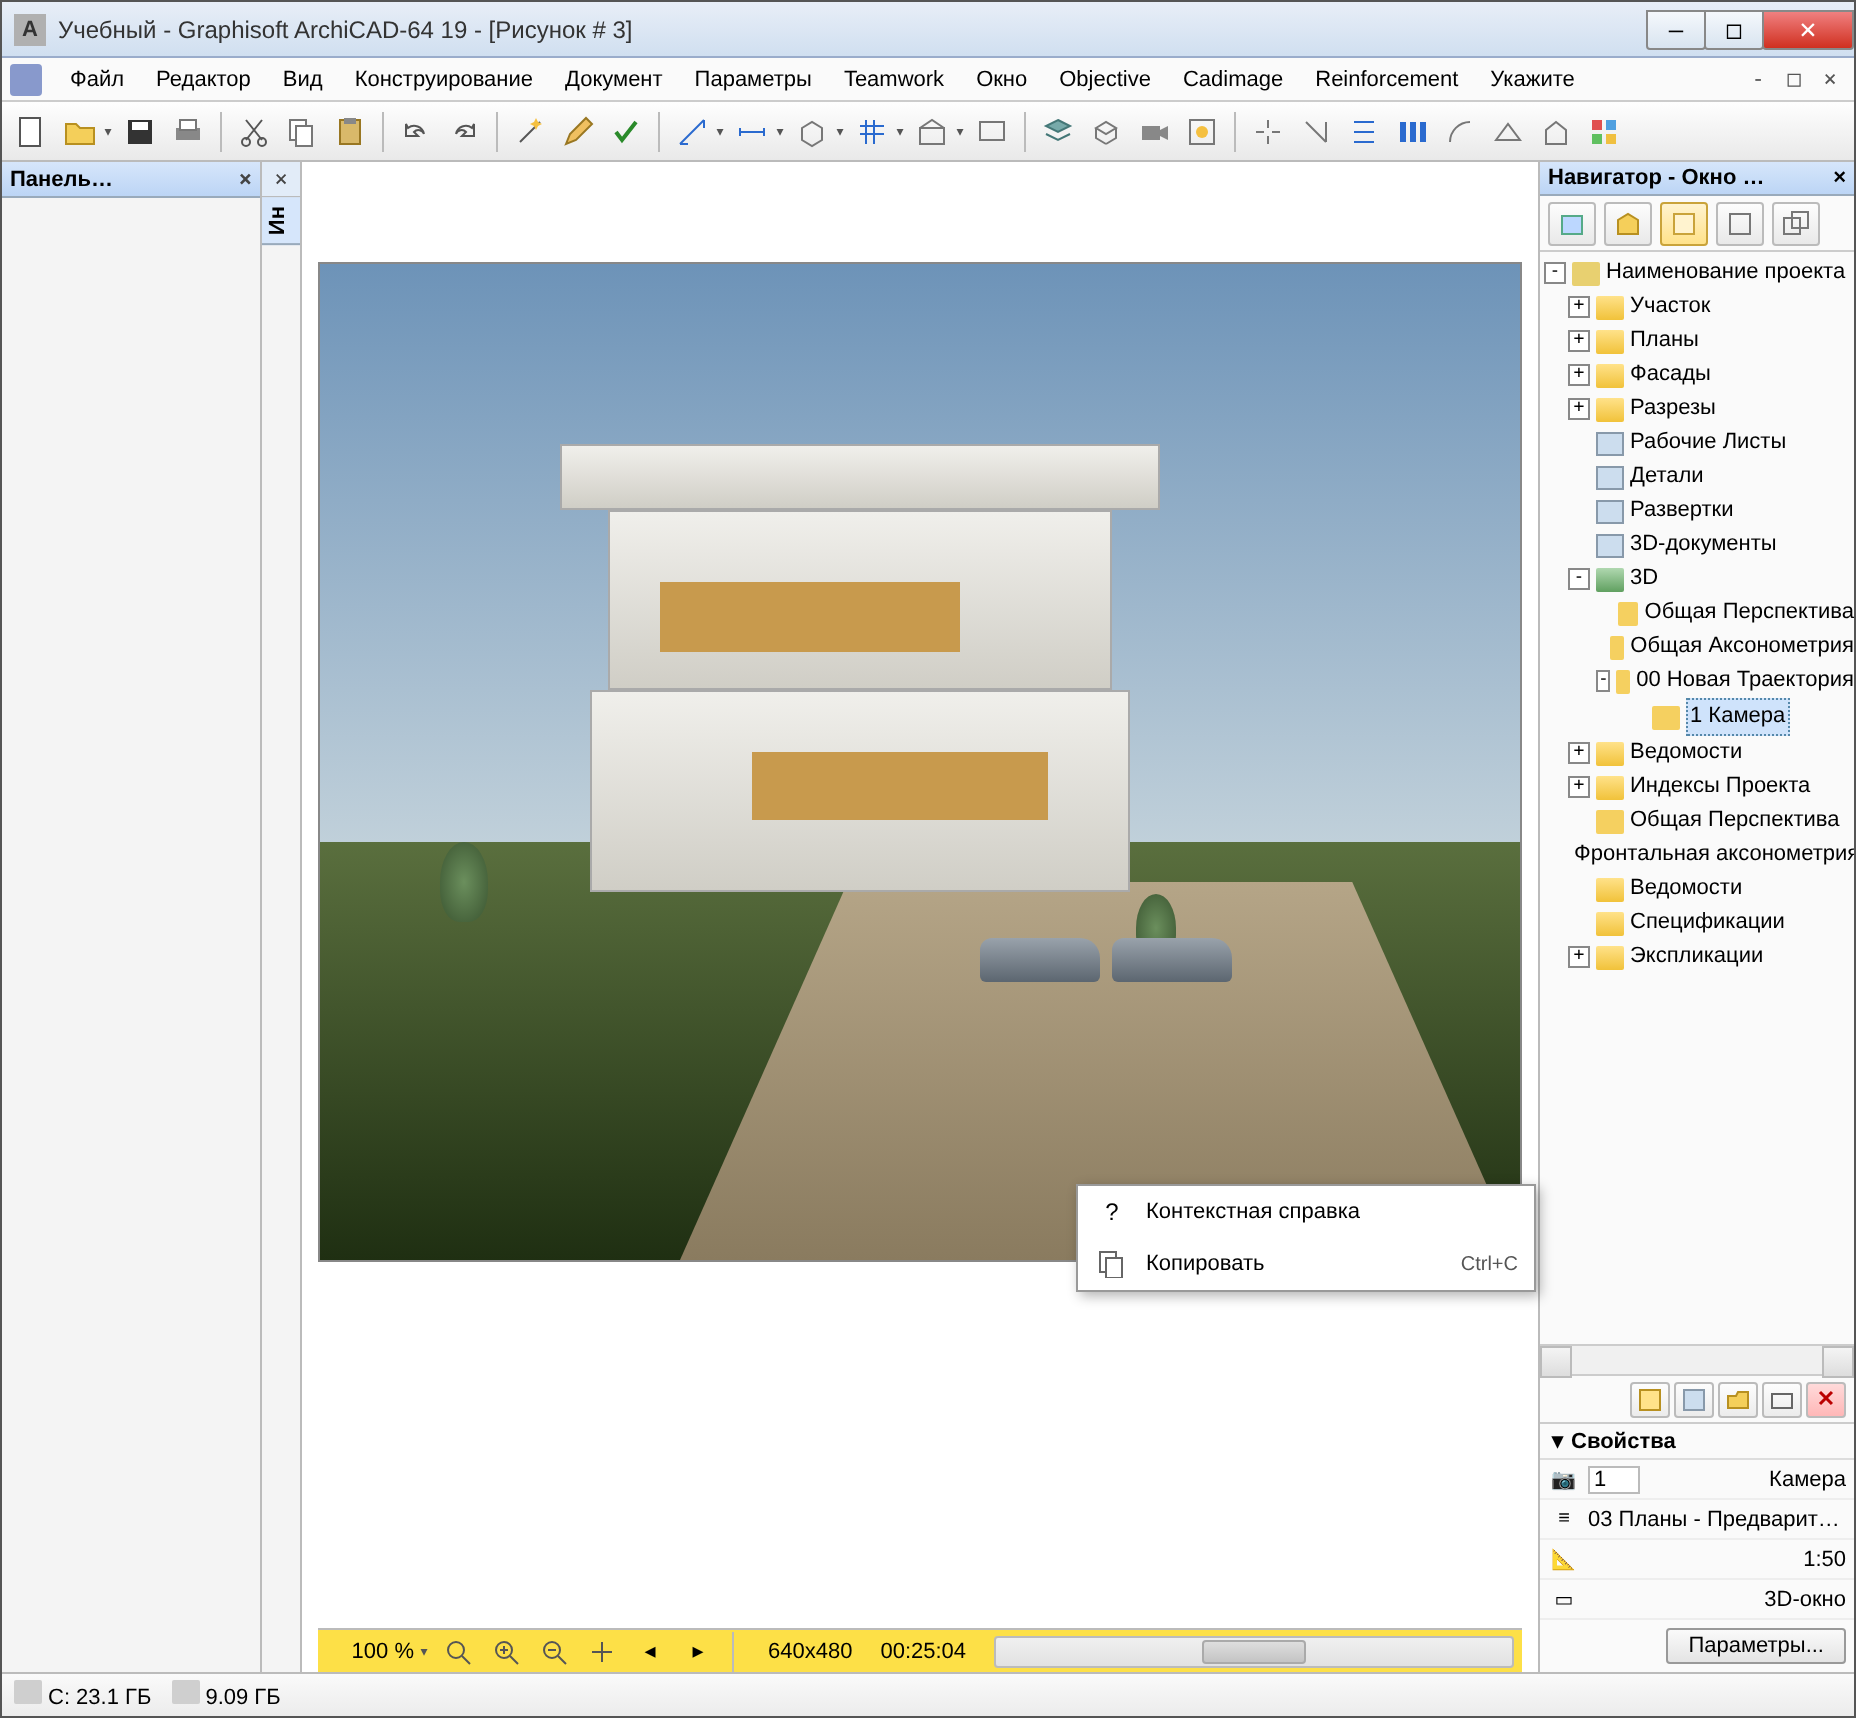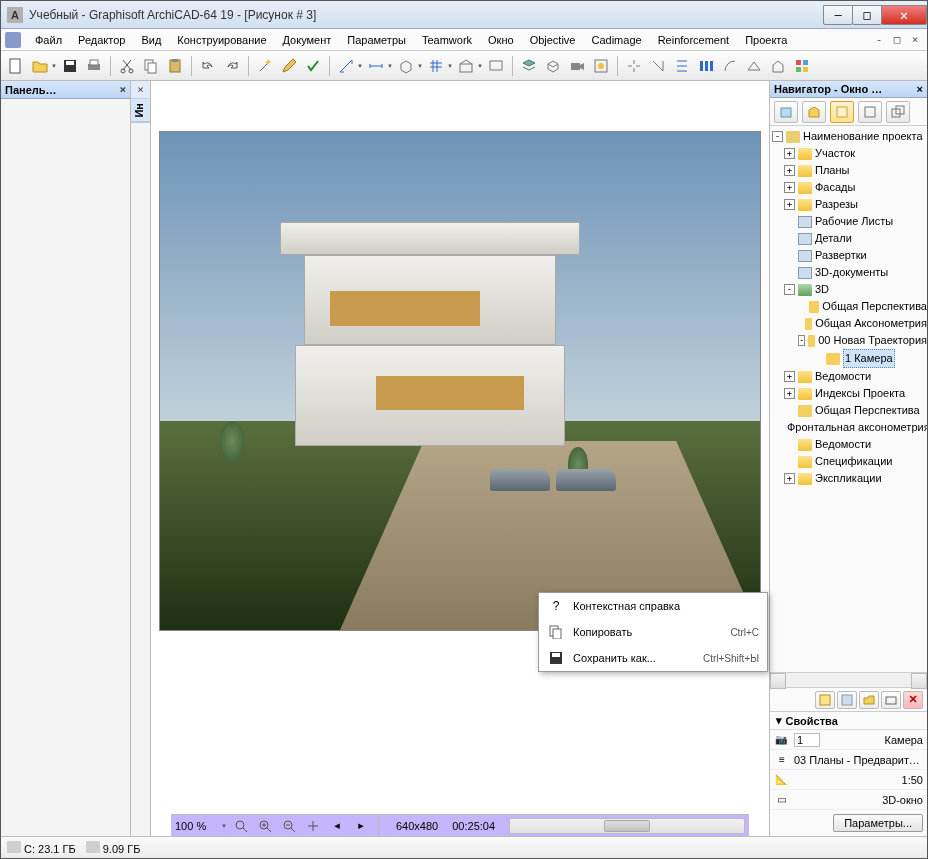--- a/index.html
+++ b/index.html
@@ -52,21 +52,21 @@
 .car { position:absolute; width:60px; height:22px; background: linear-gradient(#99a2ab,#5c6670); border-radius:6px 10px 3px 3px; }
 
 
 .ctx-menu { position:absolute; left:378px; top:460px; width:230px; background:#fff; border:1px solid #999; box-shadow:2px 2px 6px rgba(0,0,0,.3); z-index:50;}
 .ctx-row { display:flex; align-items:center; height:26px; padding:0 8px; }
 .ctx-ico { width:18px; height:16px; margin-right:8px; display:flex; align-items:center; justify-content:center; font-size:12px;}
 .ctx-label { flex:1; }
 .ctx-accel { color:#555; font-size:10px; }
 
 
-.view-status { height:22px; border-top:1px solid #bbb; margin: 0 20px; display:flex; align-items:center; gap:4px; padding:0 4px; background:#c4b5fd;}
+.view-status { height:22px; border-top:1px solid #bbb; margin: 0 8px; display:flex; align-items:center; gap:4px; padding:0 4px; background:#fde047;text-align:right;}
 .view-status .zoom { width:44px;}
 .vbtn { width:20px; height:18px; display:flex; align-items:center; justify-content:center; border-radius:2px;}
 .hscroll { flex:1; height:16px; background:linear-gradient(#f0f0f0,#e2e2e2); border:1px solid #bbb; border-radius:2px; position:relative;}
 .hscroll .thumb{ position:absolute; left:40%; width:20%; top:1px; bottom:1px; background:linear-gradient(#dedede,#c4c4c4); border:1px solid #aaa; border-radius:2px;}
 
 
 .right-dock { width:158px; display:flex; flex-direction:column; border-left:1px solid #bbb; background:#fafafa;}
 .nav-title { background: linear-gradient(#d6e6fb,#bcd5f5); padding:2px 4px; font-weight:bold; display:flex; justify-content:space-between; border-bottom:1px solid #9ab;}
 .nav-tabs { height:28px; display:flex; align-items:center; gap:4px; padding:2px 4px; border-bottom:1px solid #ccc;}
 .nav-tab { width:24px; height:22px; border:1px solid #bbb; background:linear-gradient(#fdfdfd,#e9e9e9); display:flex; align-items:center; justify-content:center; border-radius:2px;}
@@ -125,21 +125,21 @@
   <span class="mitem">Редактор</span>
   <span class="mitem">Вид</span>
   <span class="mitem">Конструирование</span>
   <span class="mitem">Документ</span>
   <span class="mitem">Параметры</span>
   <span class="mitem">Teamwork</span>
   <span class="mitem">Окно</span>
   <span class="mitem">Objective</span>
   <span class="mitem">Cadimage</span>
   <span class="mitem">Reinforcement</span>
-  <span class="mitem">Проекта</span>
+  <span class="mitem">Укажите</span>
   <span class="spacer"></span>
   <span class="mdi">-</span>
   <span class="mdi">□</span>
   <span class="mdi">×</span>
 </div>
 
 <div class="toolbar">
   <div class="tbtn">
       <svg width="16" height="16">
         <rect x="2" y="1" width="10" height="14" fill="#fff" stroke="#555"></rect>
@@ -362,30 +362,20 @@
         <div class="ctx-row">
           <span class="ctx-ico">
               <svg width="14" height="14">
                 <rect x="1" y="1" width="8" height="10" fill="#fff" stroke="#666"></rect>
                 <rect x="4" y="4" width="8" height="10" fill="#fff" stroke="#666"></rect>
               </svg>
             </span>
           <span class="ctx-label">Копировать</span>
           <span class="ctx-accel">Ctrl+C</span>
         </div>
-        <div class="ctx-row">
-          <span class="ctx-ico">
-              <svg width="14" height="14">
-                <rect x="1" y="1" width="12" height="12" fill="#333"></rect>
-                <rect x="3" y="2" width="8" height="4" fill="#fff"></rect>
-              </svg>
-            </span>
-          <span class="ctx-label">Сохранить как...</span>
-          <span class="ctx-accel">Ctrl+Shift+Ы</span>
-        </div>
       </div>
     </div>
 
     <div style="flex:1"></div>
 
     <div class="view-status">
       <span class="zoom">100 %</span>
       <div class="tdrop">▾</div>
       <div class="vbtn">
           <svg width="14" height="14">

